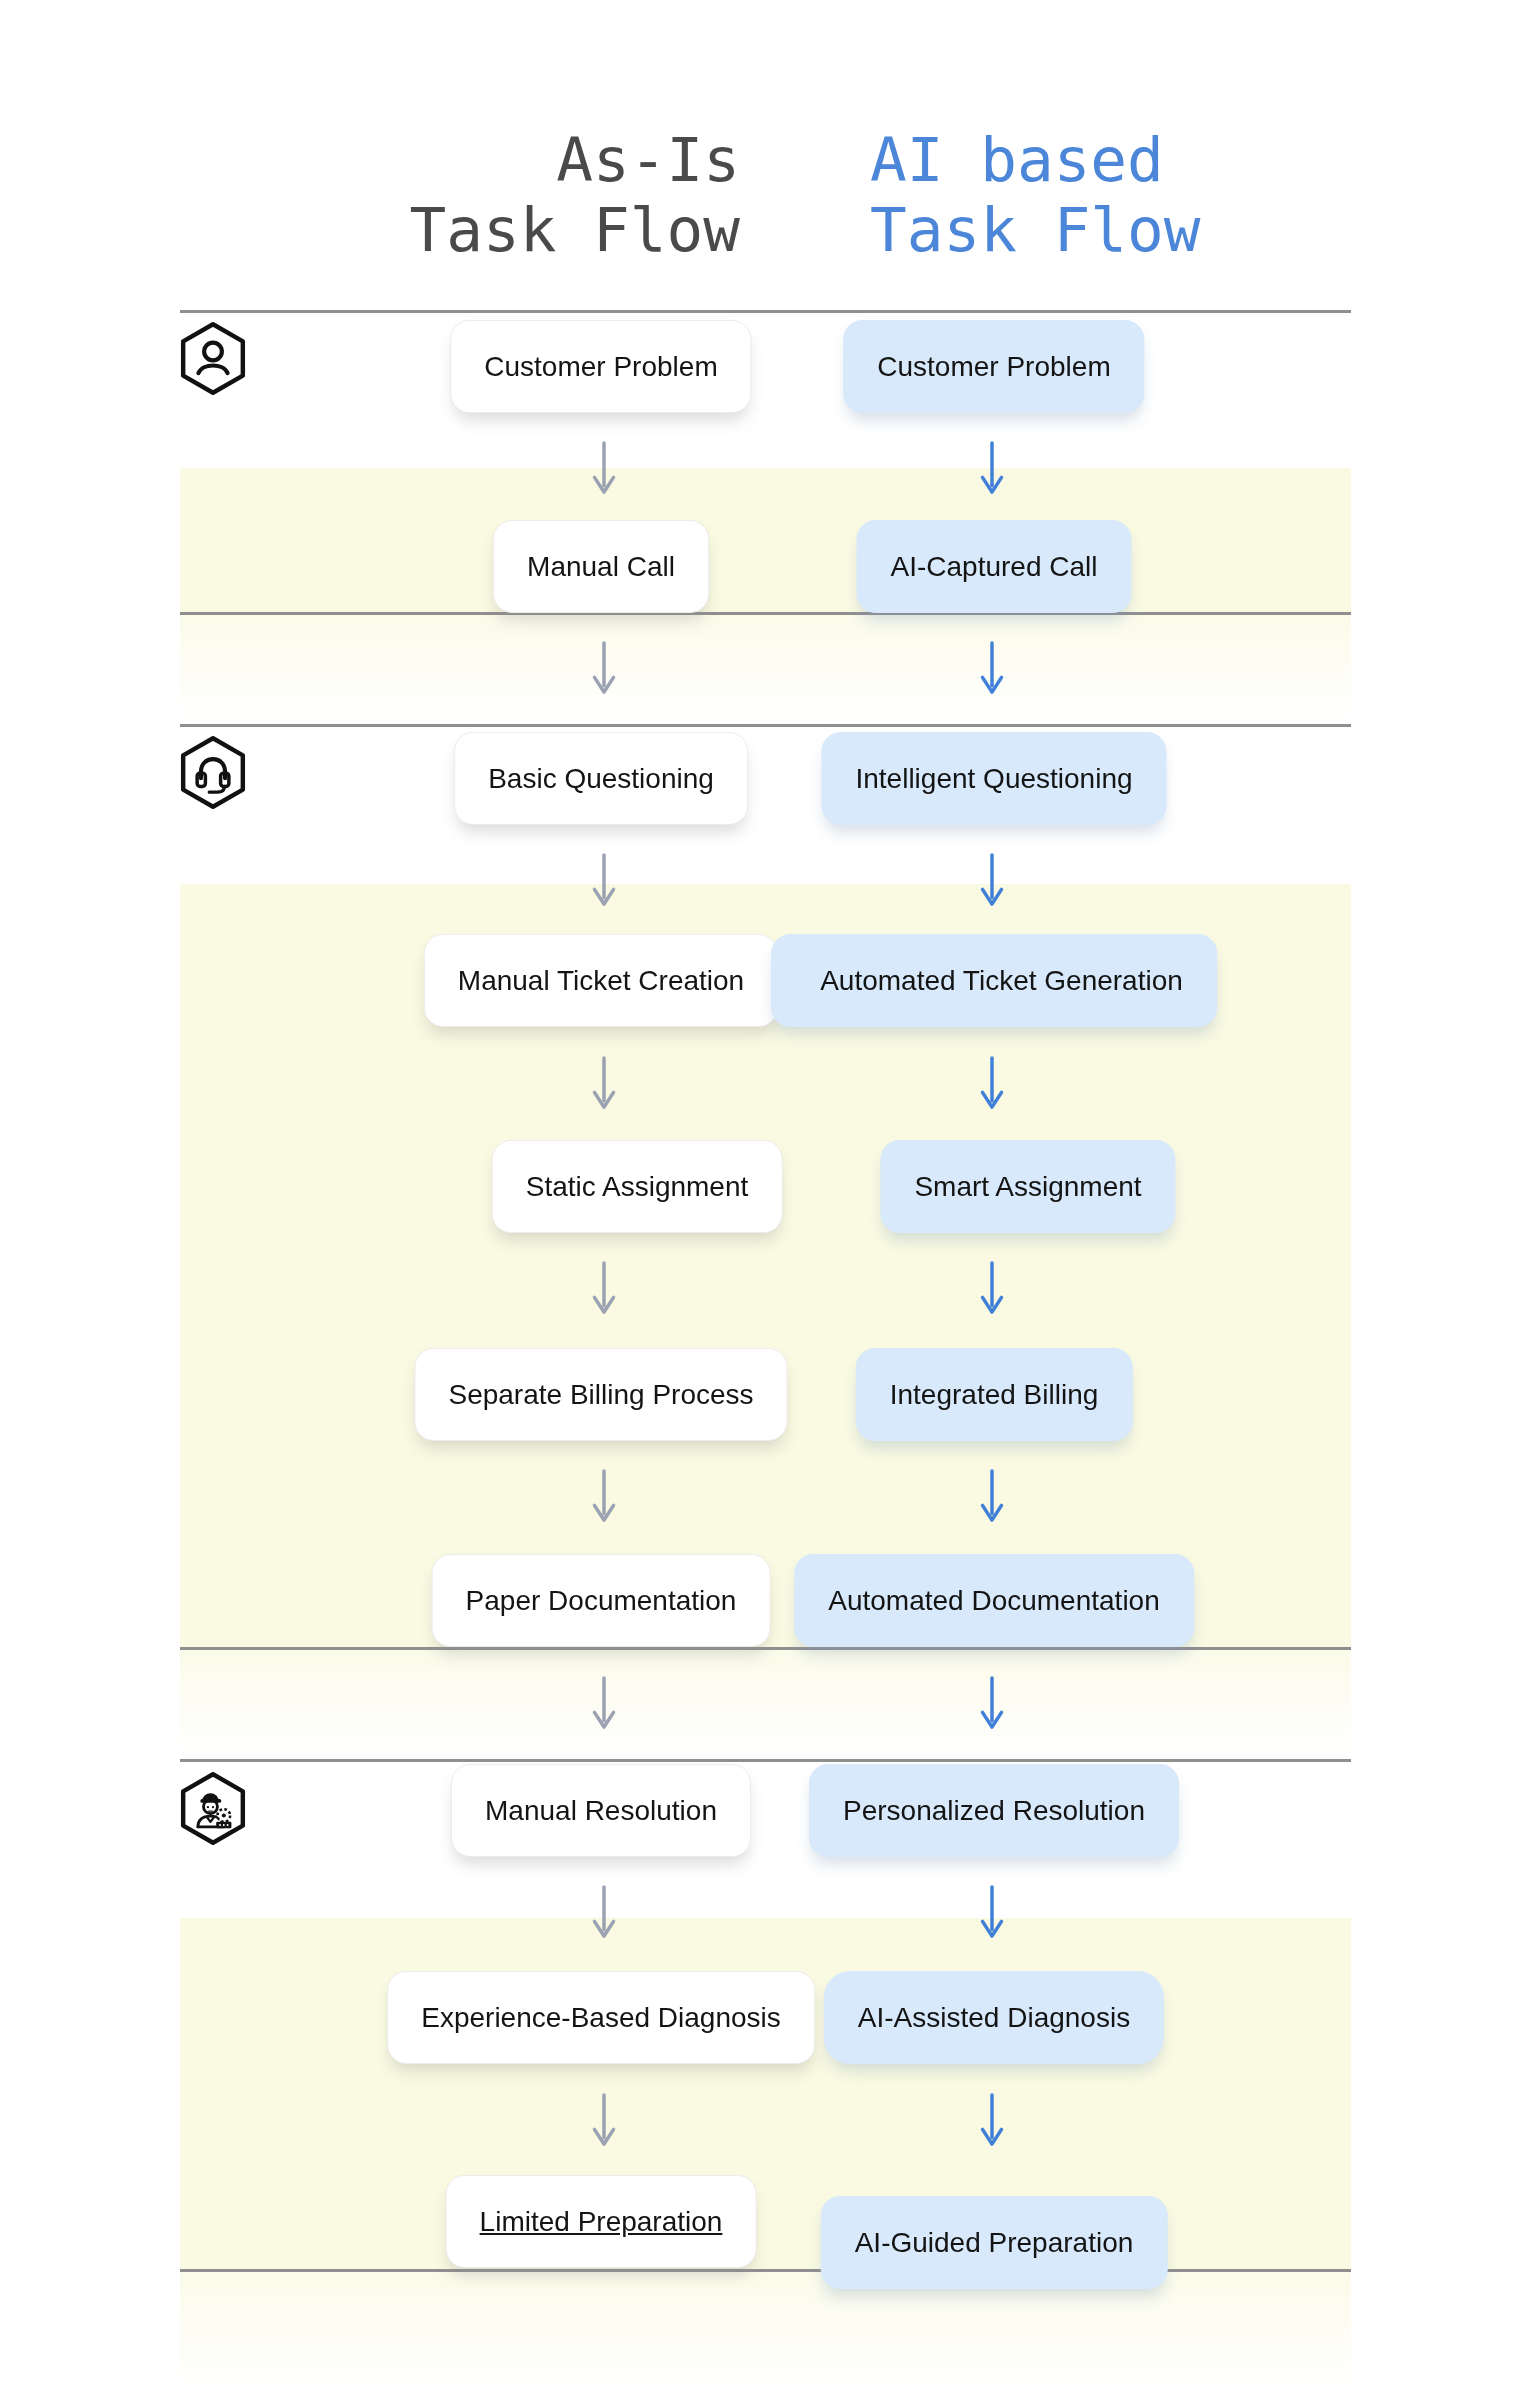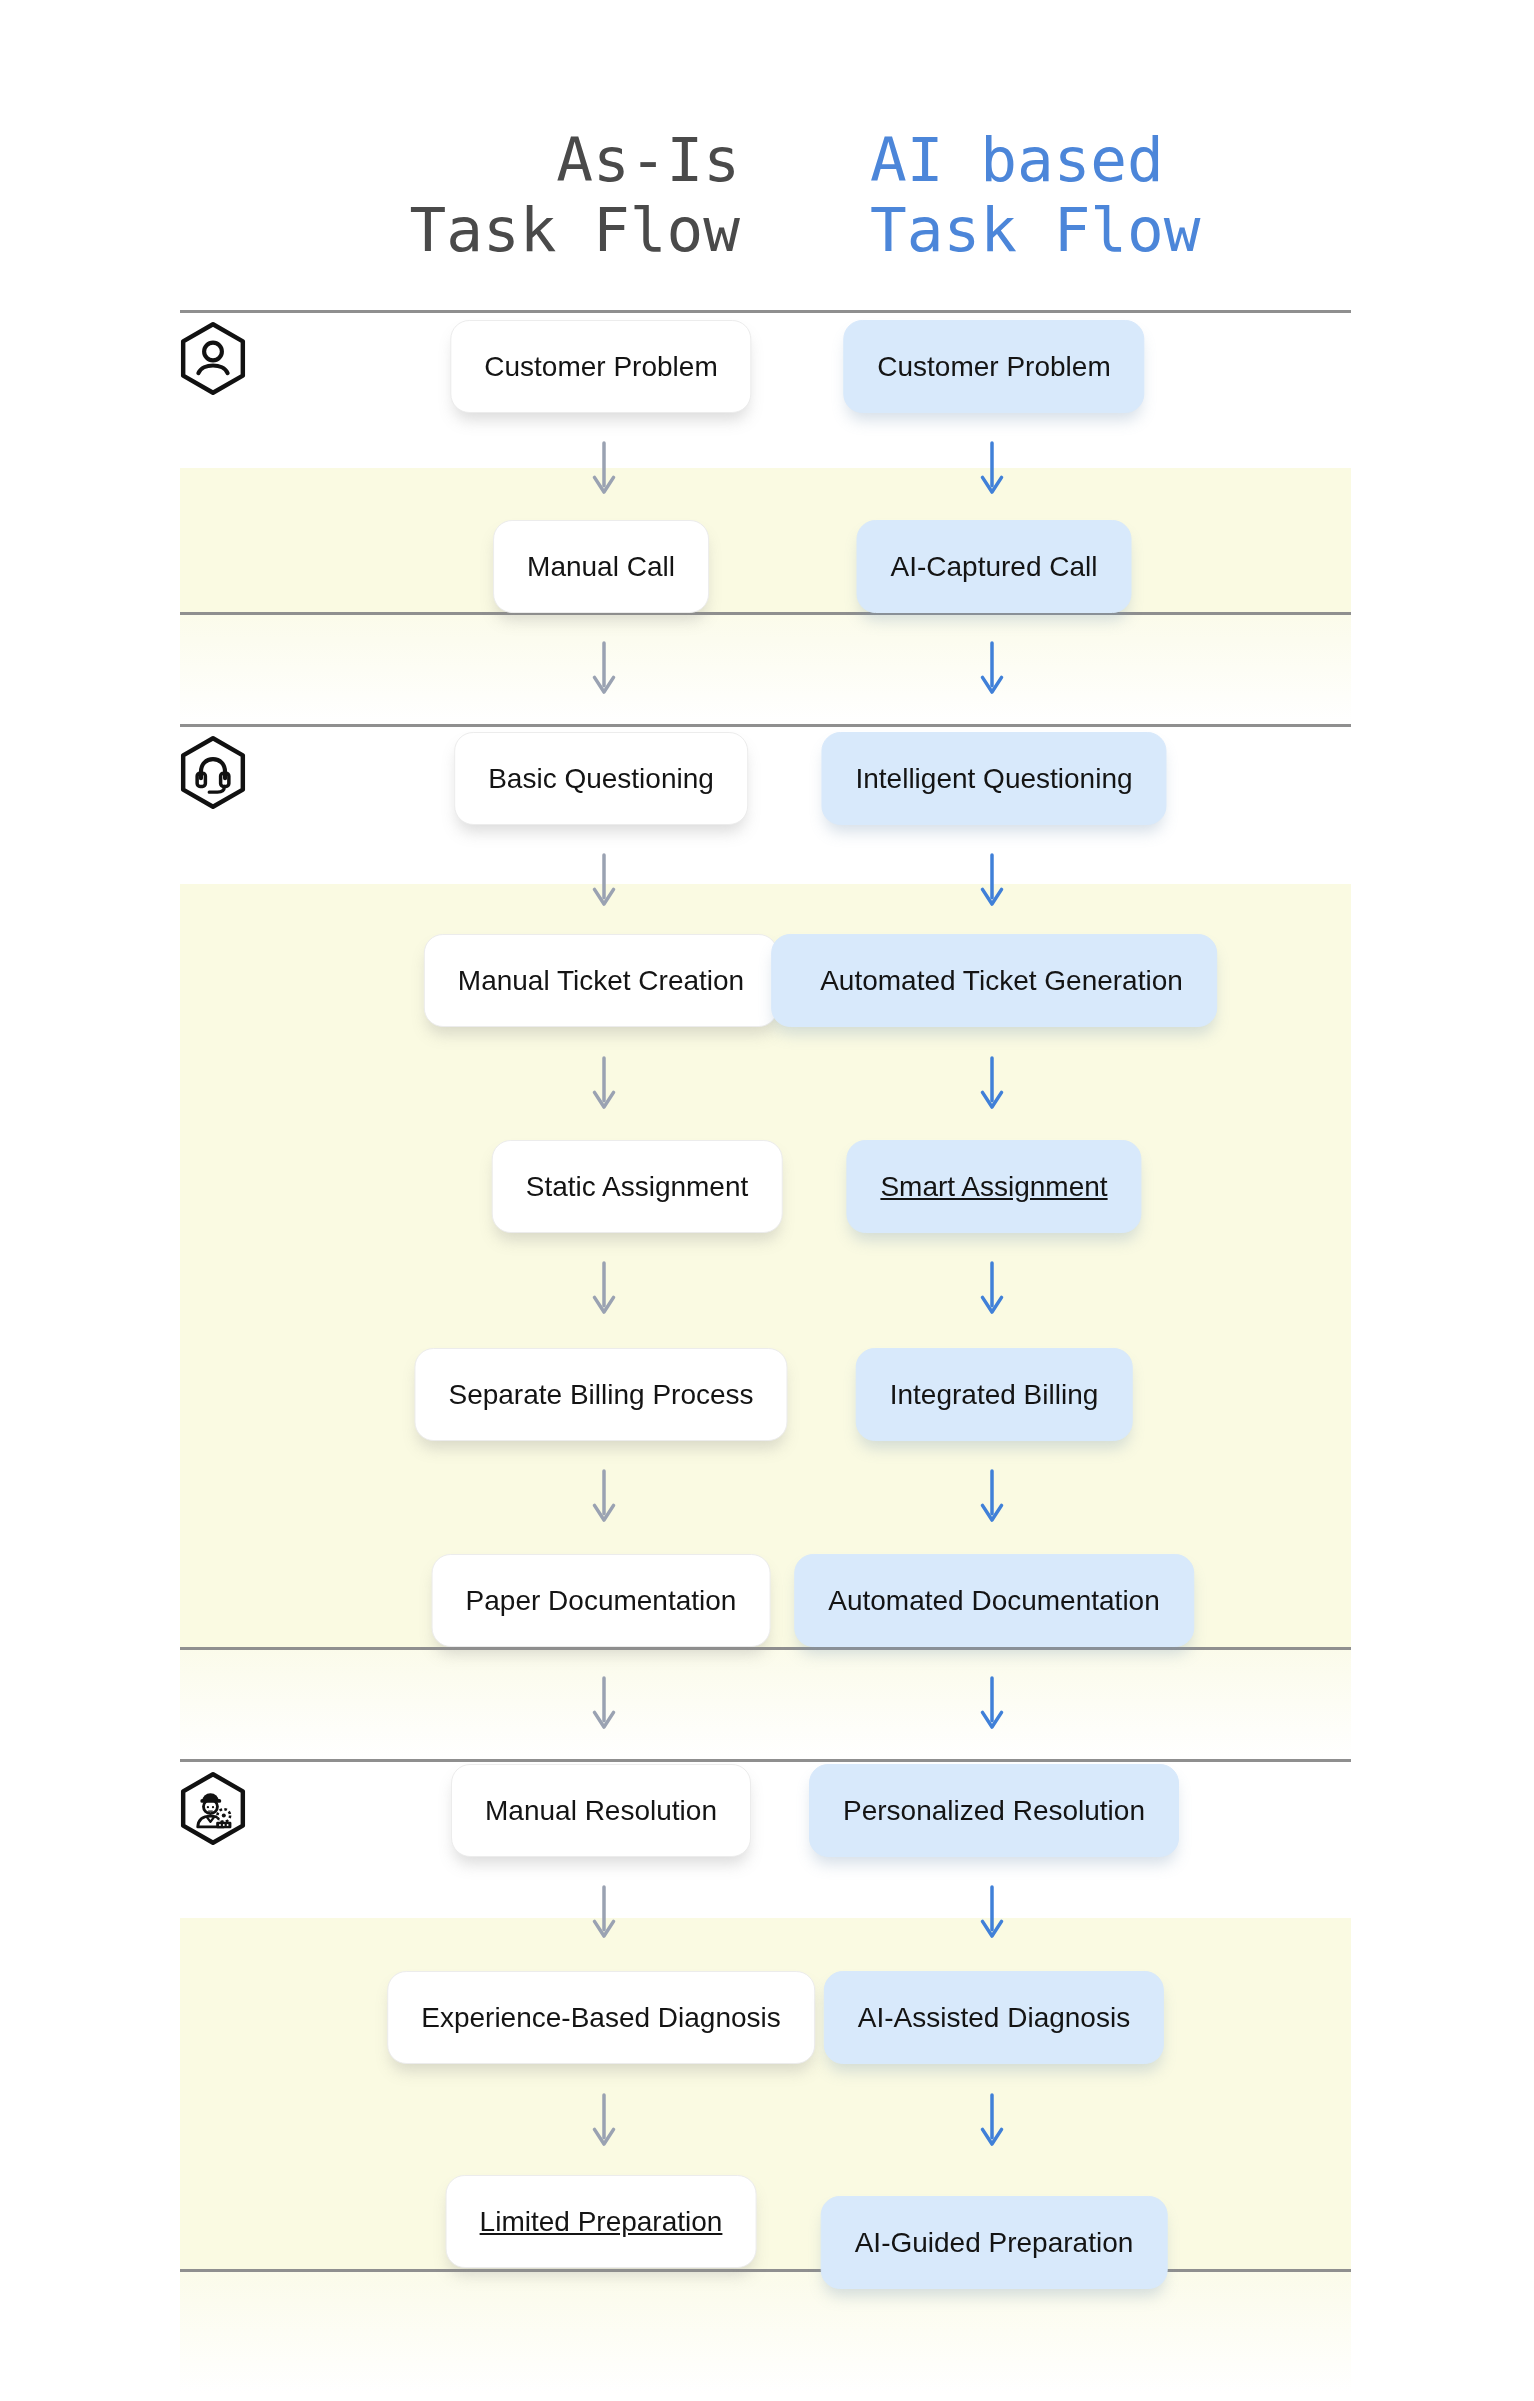--- a/index.html
+++ b/index.html
@@ -127,21 +127,21 @@
       <div class="box blue" style="left: 994px; top: 934px; padding-left: 48px;">Automated Ticket Generation</div>
       <div class="arrow" style="left: 604px; top: 1056px;"><svg width="28" height="55" viewBox="0 0 44 86">
           <line x1="22" y1="3" x2="22" y2="70" stroke="#9aa2b2" stroke-width="5.5" stroke-linecap="round"></line>
           <polyline points="7,57 22,80 37,57" fill="none" stroke="#9aa2b2" stroke-width="5.5" stroke-linecap="round" stroke-linejoin="round"></polyline>
         </svg></div>
       <div class="arrow" style="left: 992px; top: 1056px;"><svg width="28" height="55" viewBox="0 0 44 86">
           <line x1="22" y1="3" x2="22" y2="70" stroke="#4080d8" stroke-width="5.5" stroke-linecap="round"></line>
           <polyline points="7,57 22,80 37,57" fill="none" stroke="#4080d8" stroke-width="5.5" stroke-linecap="round" stroke-linejoin="round"></polyline>
         </svg></div>
       <div class="box white" style="left: 601px; top: 1140px; margin-left: 36px;">Static Assignment</div>
-      <div class="box blue" style="left: 994px; top: 1140px; text-decoration: underline;">Smart Assignment</div>
+      <div class="box blue" style="left: 1028px; top: 1140px;">Smart Assignment</div>
       <div class="arrow" style="left: 604px; top: 1261px;"><svg width="28" height="55" viewBox="0 0 44 86">
           <line x1="22" y1="3" x2="22" y2="70" stroke="#9aa2b2" stroke-width="5.5" stroke-linecap="round"></line>
           <polyline points="7,57 22,80 37,57" fill="none" stroke="#9aa2b2" stroke-width="5.5" stroke-linecap="round" stroke-linejoin="round"></polyline>
         </svg></div>
       <div class="arrow" style="left: 992px; top: 1261px;"><svg width="28" height="55" viewBox="0 0 44 86">
           <line x1="22" y1="3" x2="22" y2="70" stroke="#4080d8" stroke-width="5.5" stroke-linecap="round"></line>
           <polyline points="7,57 22,80 37,57" fill="none" stroke="#4080d8" stroke-width="5.5" stroke-linecap="round" stroke-linejoin="round"></polyline>
         </svg></div>
       <div class="box white" style="left: 601px; top: 1348px;">Separate Billing Process</div>
       <div class="box blue" style="left: 994px; top: 1348px;">Integrated Billing</div>
@@ -167,21 +167,21 @@
       <div class="box blue" style="left: 994px; top: 1764px;">Personalized Resolution</div>
       <div class="arrow" style="left: 604px; top: 1885px;"><svg width="28" height="55" viewBox="0 0 44 86">
           <line x1="22" y1="3" x2="22" y2="70" stroke="#9aa2b2" stroke-width="5.5" stroke-linecap="round"></line>
           <polyline points="7,57 22,80 37,57" fill="none" stroke="#9aa2b2" stroke-width="5.5" stroke-linecap="round" stroke-linejoin="round"></polyline>
         </svg></div>
       <div class="arrow" style="left: 992px; top: 1885px;"><svg width="28" height="55" viewBox="0 0 44 86">
           <line x1="22" y1="3" x2="22" y2="70" stroke="#4080d8" stroke-width="5.5" stroke-linecap="round"></line>
           <polyline points="7,57 22,80 37,57" fill="none" stroke="#4080d8" stroke-width="5.5" stroke-linecap="round" stroke-linejoin="round"></polyline>
         </svg></div>
       <div class="box white" style="left: 601px; top: 1971px;">Experience-Based Diagnosis</div>
-      <div class="box blue" style="left: 994px; top: 1971px;">AI-Assisted Diagnosis</div>
+      <div class="box blue" style="left: 994px; top: 1971px; border-radius: 26px;">AI-Assisted Diagnosis</div>
       <div class="arrow" style="left: 604px; top: 2093px;"><svg width="28" height="55" viewBox="0 0 44 86">
           <line x1="22" y1="3" x2="22" y2="70" stroke="#9aa2b2" stroke-width="5.5" stroke-linecap="round"></line>
           <polyline points="7,57 22,80 37,57" fill="none" stroke="#9aa2b2" stroke-width="5.5" stroke-linecap="round" stroke-linejoin="round"></polyline>
         </svg></div>
       <div class="arrow" style="left: 992px; top: 2093px;"><svg width="28" height="55" viewBox="0 0 44 86">
           <line x1="22" y1="3" x2="22" y2="70" stroke="#4080d8" stroke-width="5.5" stroke-linecap="round"></line>
           <polyline points="7,57 22,80 37,57" fill="none" stroke="#4080d8" stroke-width="5.5" stroke-linecap="round" stroke-linejoin="round"></polyline>
         </svg></div>
       <div class="box white" style="left: 601px; top: 2175px; text-decoration: underline;">Limited Preparation</div>
       <div class="box blue" style="left: 994px; top: 2175px; margin-top: 21px;">AI-Guided Preparation</div>

